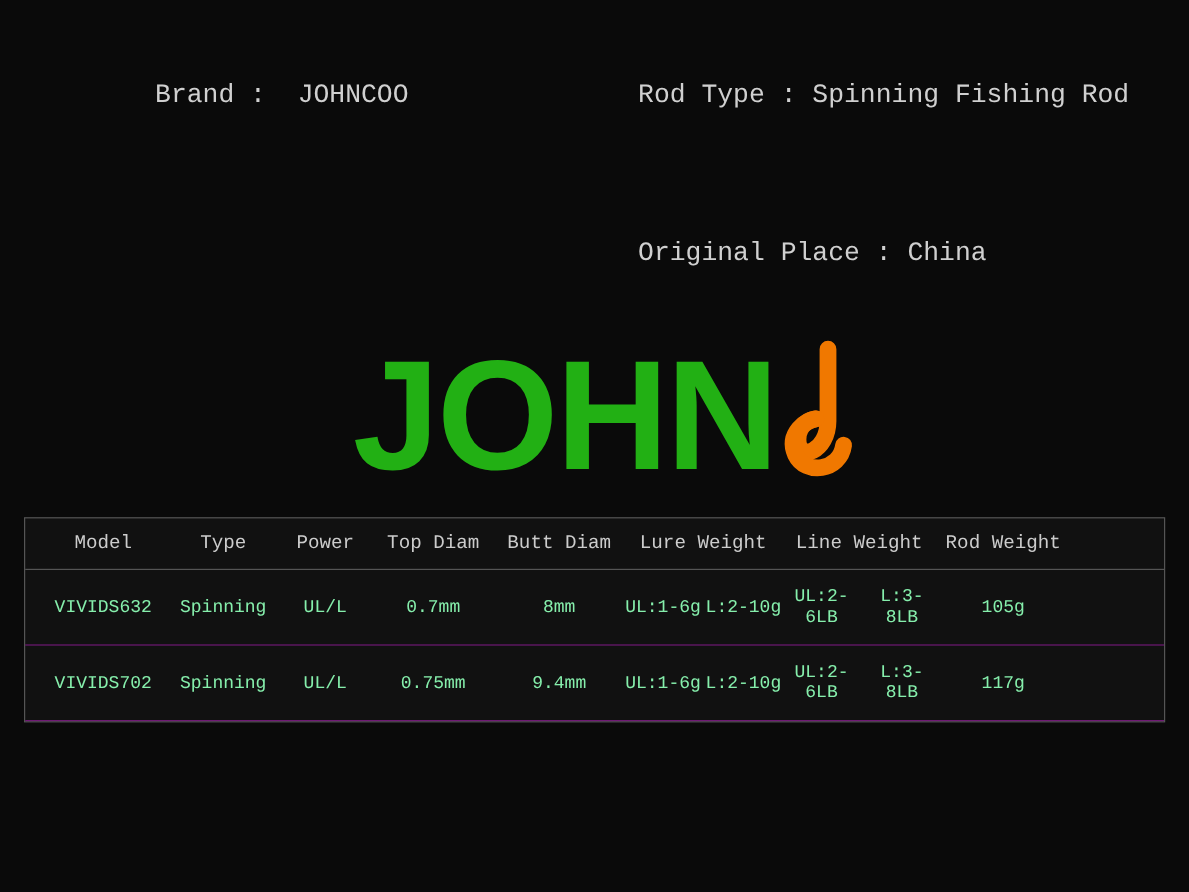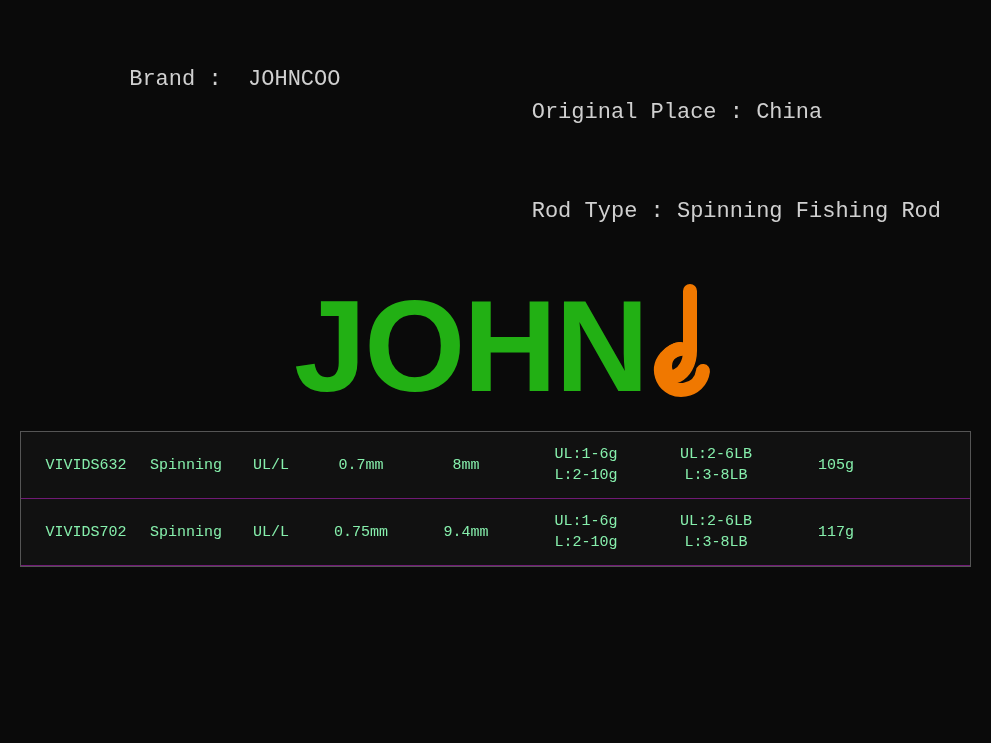--- a/index.html
+++ b/index.html
@@ -93,57 +93,67 @@
       color: #86efac;
       align-items: center;
     }
 
     .table-row span {
       text-align: center;
     }
 
     .cell-multi {
       display: flex;
-      flex-direction: column;
+      flex-direction: row;
       align-items: center;
       gap: 4px;
     }
   </style>
 </head>
 <body>
 
 <div class="info-section">
   <div class="info-left">
     <div class="info-line">
       <span>Brand</span><span> :  </span><span>JOHNCOO</span>
     </div>
   </div>
   <div class="info-right">
+    <div class="info-line">
+      <span>Rod Type</span><span> : </span><span>Spinning Fishing Rod</span>
+    </div>
     <div class="info-line" style="margin-top: 1.5em;">
       <span>Original Place</span><span> : </span><span>China</span>
-    </div>
-    <div class="info-line">
-      <span>Rod Type</span><span> : </span><span>Spinning Fishing Rod</span>
     </div>
   </div>
 </div>
 
 <div class="logo-section">
   <div class="logo-container">
     <span class="logo-text logo-green">JOHN</span>
 
     <svg class="logo-svg" width="90" height="130" viewBox="0 0 90 130" xmlns="http://www.w3.org/2000/svg">
 
       <path d="M45 10 C45 10, 45 60, 45 70 C45 95, 20 105, 20 85 C20 70, 35 68, 35 68" stroke="#f07800" stroke-width="14" fill="none" stroke-linecap="round" stroke-linejoin="round"></path>
       <path d="M 35 68 C 28 68, 10 80, 18 98 C 26 115, 55 112, 58 90" stroke="#f07800" stroke-width="14" fill="none" stroke-linecap="round" stroke-linejoin="round"></path>
     </svg>
   </div>
 </div>
 
 <div class="table-section">
+  <div class="table-header">
+    <span>Model</span>
+    <span>Type</span>
+    <span>Power</span>
+    <span>Top Diam</span>
+    <span>Butt Diam</span>
+    <span>Lure Weight</span>
+    <span>Line Weight</span>
+    <span>Rod Weight</span>
+  </div>
 
   <div class="table-row">
     <span>VIVIDS632</span>
     <span>Spinning</span>
     <span>UL/L</span>
     <span>0.7mm</span>
     <span>8mm</span>
     <span class="cell-multi">
       <span>UL:1-6g</span>
       <span>L:2-10g</span>

